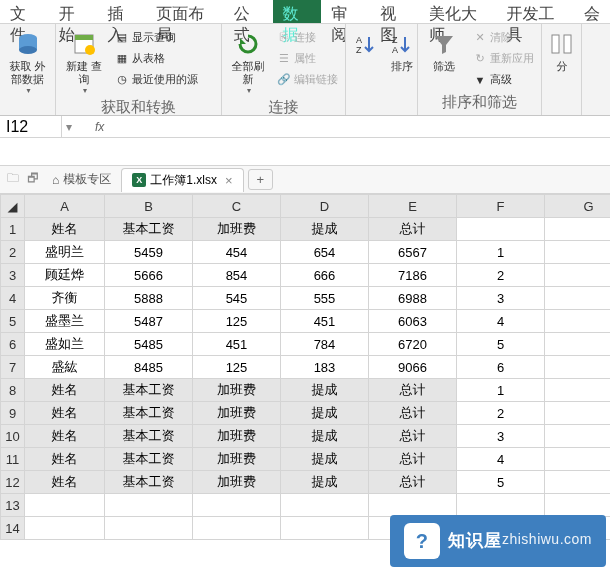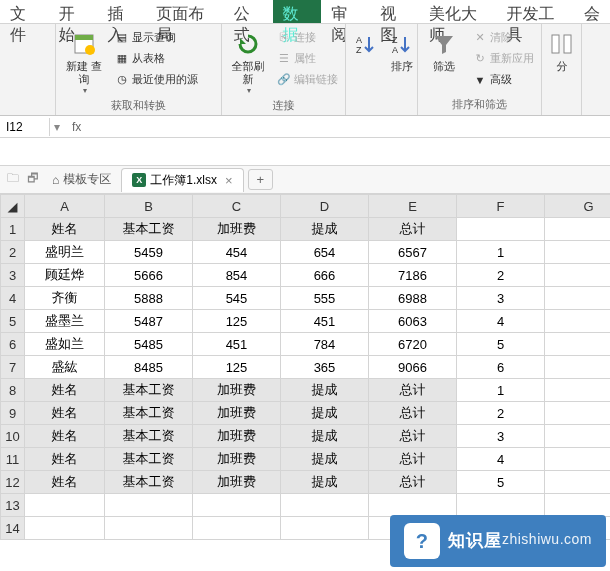--- a/index.html
+++ b/index.html
@@ -7,34 +7,34 @@
   
   
   .tab-bar { display: flex; background: #fff; border-bottom: 1px solid #d4d4d4; height: 24px; }
   .tab-bar .tab { padding: 4px 10px; color: #444; cursor: pointer; font-size: 16px; }
   .tab-bar .tab.active { background: #217346; color: #5eead4; }
   
   
   .ribbon { display: flex; background: #f3f3f3; border-bottom: 1px solid #c6c6c6; height: 92px; }
   .ribbon-group { display: flex; flex-direction: column; border-right: 1px solid #d4d4d4; padding: 2px 4px; justify-content: space-between; }
   .ribbon-group-content { display: flex; flex: 1; align-items: flex-start; gap: 4px; padding-top: 2px; }
-  .ribbon-group-label { text-align: center; font-size: 11px; color: #666; padding: 1px 0; }
+  .ribbon-group-label { text-align: center; font-size: 15px; color: #666; padding: 1px 0; }
   .big-btn { display: flex; flex-direction: column; align-items: center; justify-content: center; width: 48px; padding: 2px; cursor: pointer; }
   .big-btn .icon { width: 28px; height: 28px; display: flex; align-items: center; justify-content: center; margin-bottom: 2px; }
   .big-btn .label { font-size: 11px; text-align: center; line-height: 13px; color: #333; }
   .small-btn-col { display: flex; flex-direction: column; gap: 2px; }
   .small-btn { display: flex; align-items: center; gap: 3px; padding: 2px 3px; cursor: pointer; font-size: 11px; color: #333; white-space: nowrap; }
   .small-btn.disabled { color: #aaa; }
   .small-btn .icon { width: 14px; height: 14px; display: inline-flex; align-items: center; justify-content: center; }
   .drop-arrow::after { content: "▾"; font-size: 8px; margin-left: 2px; color: #666; }
   
   
   .formula-row { display: flex; align-items: center; border-bottom: 1px solid #d4d4d4; height: 22px; background: #fff; }
-  .name-box { width: 50px; border-right: 1px solid #d4d4d4; padding: 2px 6px; font-size: 12px; }
-  .fx-btn { padding: 0 8px; color: #666; cursor: pointer; }
+  .name-box { width: 62px; border-right: 1px solid #d4d4d4; padding: 2px 6px; font-size: 16px; }
+  .fx-btn { padding: 0 8px; color: #666; font-style: italic; cursor: pointer; margin-left: 11px; }
   .formula-input { flex: 1; padding: 2px 6px; border: none; outline: none; }
   .namebox-drop { padding: 0 4px; color: #888; cursor: pointer; }
   
   
   .gap { height: 28px; background: #fff; border-bottom: 1px solid #d4d4d4; }
   
   
   .wb-tabs { display: flex; align-items: center; height: 28px; background: #f7f7f7; border-bottom: 1px solid #d4d4d4; padding: 0 4px; gap: 2px; }
   .wb-tab-icon { width: 18px; height: 18px; display: flex; align-items: center; justify-content: center; color: #888; cursor: pointer; }
   .wb-tab-link { display: flex; align-items: center; gap: 4px; padding: 3px 8px; font-size: 12px; color: #555; cursor: pointer; }
@@ -74,20 +74,33 @@
   <div class="tab">审阅</div>
   <div class="tab">视图</div>
   <div class="tab">美化大师</div>
   <div class="tab">开发工具</div>
   <div class="tab">会</div>
 </div>
 
 <div class="ribbon">
 
   <div class="ribbon-group" style="width:56px">
+    <div class="ribbon-group-content">
+      <div class="big-btn drop-arrow">
+        <span class="icon">
+            <svg width="24" height="24">
+              <ellipse cx="12" cy="6" rx="9" ry="4" fill="#5b9bd5"></ellipse>
+              <rect x="3" y="6" width="18" height="12" fill="#5b9bd5"></rect>
+              <ellipse cx="12" cy="18" rx="9" ry="4" fill="#3e78b3"></ellipse>
+            </svg>
+          </span>
+        <span class="label">获取
+外部数据</span>
+      </div>
+    </div>
     <div class="ribbon-group-label"></div>
   </div>
 
   <div class="ribbon-group" style="width:166px">
     <div class="ribbon-group-content">
       <div class="big-btn drop-arrow">
         <span class="icon">
             <svg width="24" height="24">
               <rect x="3" y="3" width="18" height="18" fill="#fff" stroke="#888"></rect>
               <rect x="3" y="3" width="18" height="5" fill="#70ad47"></rect>
@@ -309,21 +322,21 @@
       <td>784</td>
       <td>6720</td>
       <td>5</td>
           <td></td>
         </tr>
     <tr>
           <th class="row-hdr">7</th>
       <td>盛紘</td>
       <td>8485</td>
       <td>125</td>
-      <td>365</td>
+      <td>183</td>
       <td>9066</td>
       <td>6</td>
           <td></td>
         </tr>
     <tr>
           <th class="row-hdr">8</th>
       <td class="hl">姓名</td>
       <td class="hl">基本工资</td>
       <td class="hl">加班费</td>
       <td class="hl">提成</td>

